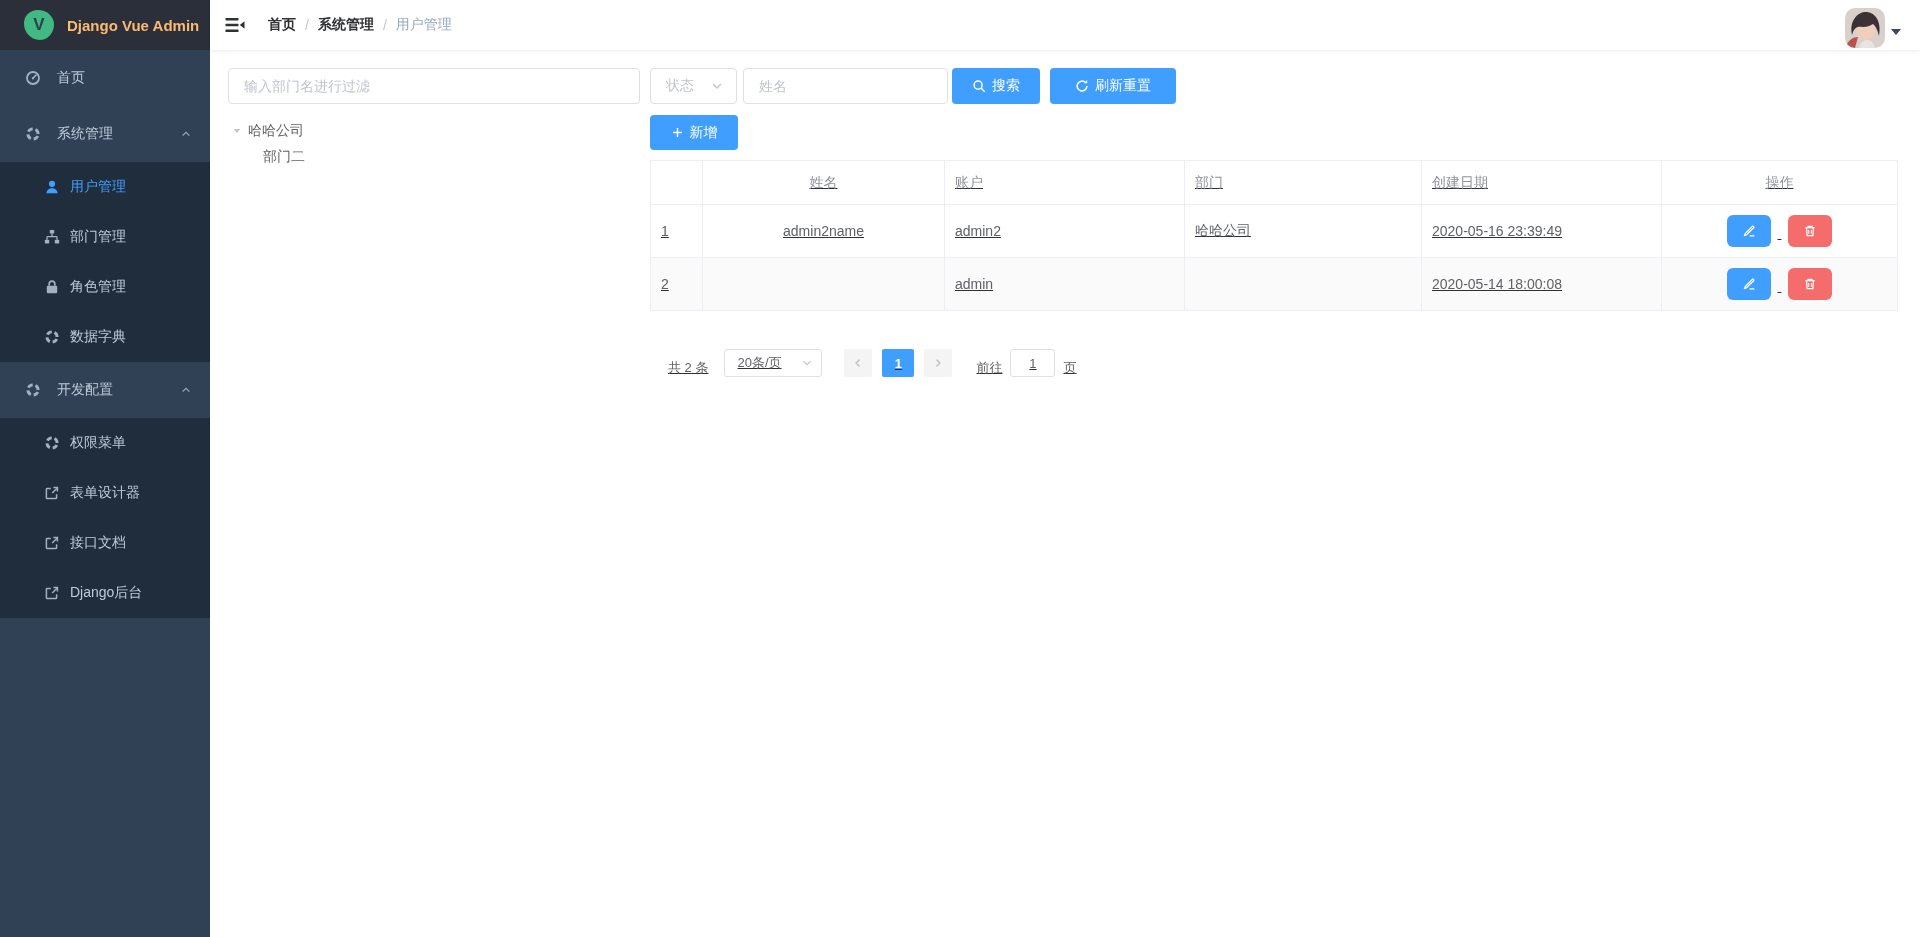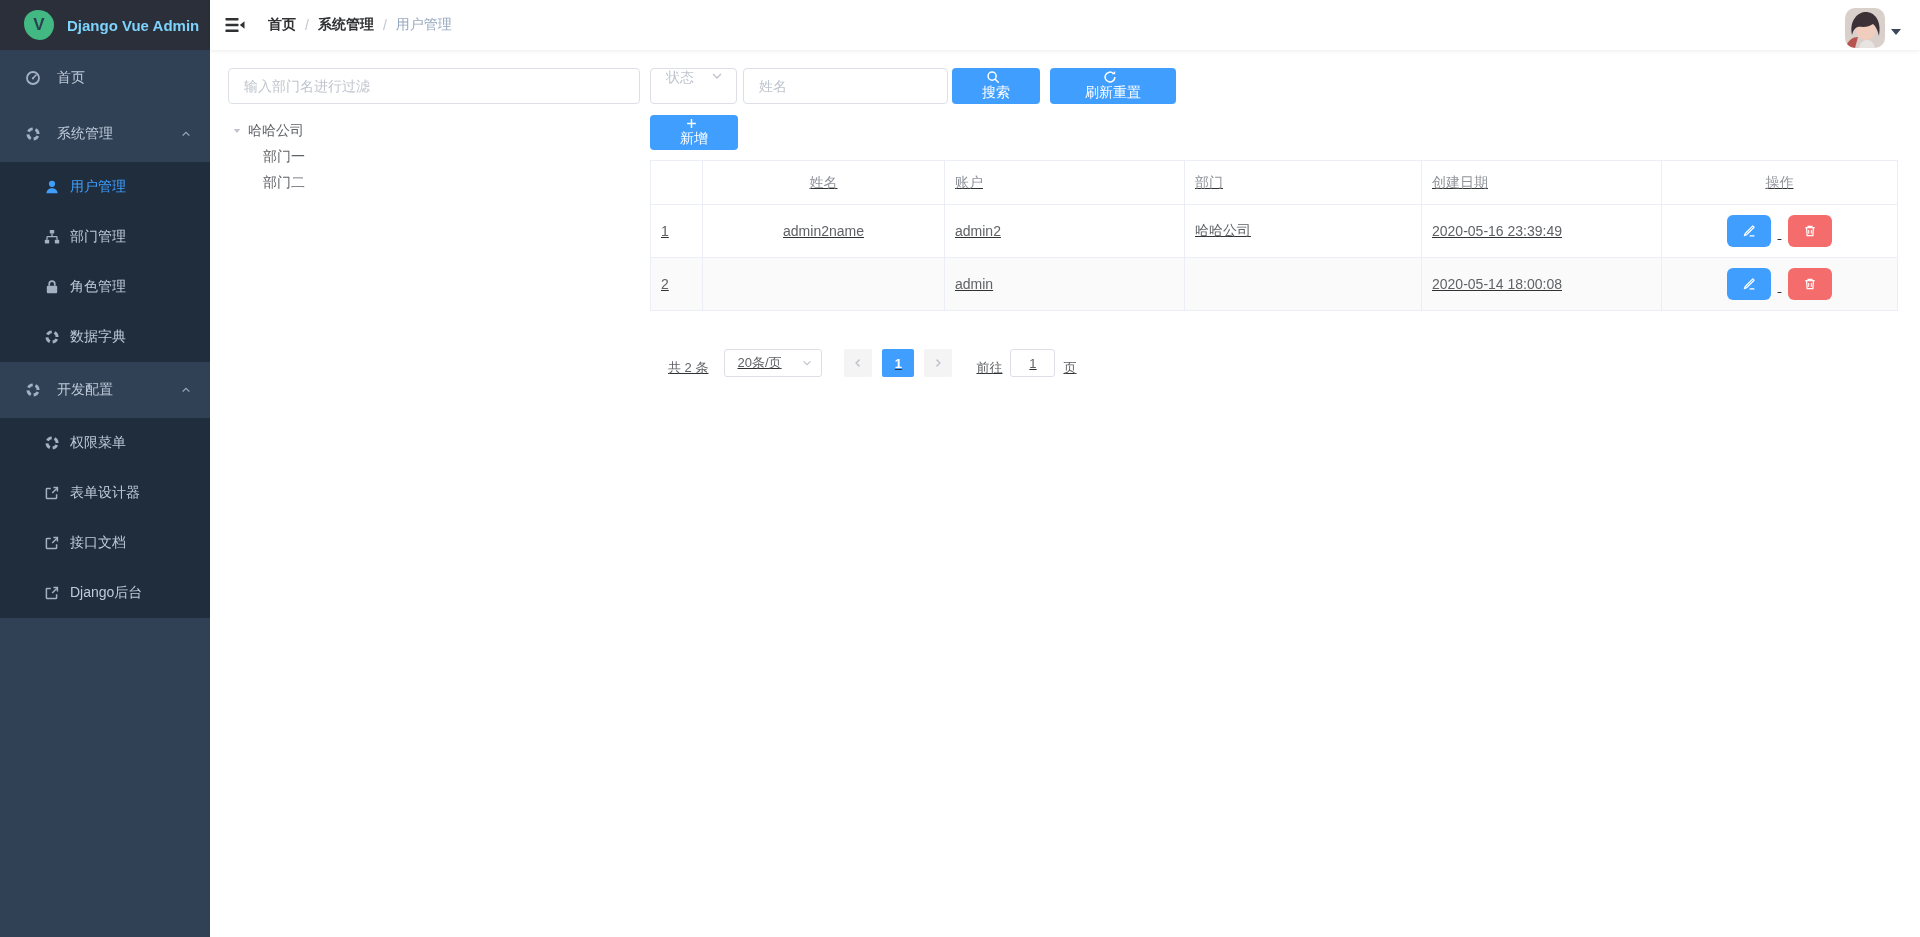--- a/index.html
+++ b/index.html
@@ -5,21 +5,21 @@
   * { margin:0; padding:0; box-sizing:border-box; }
   html,body { width:1920px; height:937px; overflow:hidden; }
   body { font-family:"Liberation Sans","DejaVu Sans",sans-serif; display:flex; background:#fff; color:#303133; }
   svg { display:block; }
 
   
   .sidebar { width:210px; flex:0 0 210px; height:100%; background:#304156; }
   .logo-bar { height:50px; background:#2b2f3a; display:flex; align-items:center; padding-left:24px; cursor:pointer; }
   .logo-blob { width:30px; height:30px; background:#42b983; border-radius:46% 54% 48% 52% / 44% 48% 52% 56%;
                display:flex; align-items:center; justify-content:center; color:#2b4050; font-weight:bold; font-size:17px; flex:none; }
-  .logo-title { color:#7dd3fc; font-weight:bold; font-size:15px; margin-left:13px; white-space:nowrap; }
+  .logo-title { color:#fdba74; font-weight:bold; font-size:15px; margin-left:13px; white-space:nowrap; }
   .menu-item { height:56px; display:flex; align-items:center; padding-left:25px; color:#bfcbd9; font-size:14px;
                position:relative; cursor:pointer; white-space:nowrap; }
   .mi-icon { width:16px; height:16px; margin-right:16px; color:#a3b1c2; flex:none; }
   .submenu { background:#1f2d3d; }
   .submenu .menu-item { height:50px; padding-left:44px; }
   .submenu .mi-icon { margin-right:10px; }
   .menu-item.active { color:#409eff; }
   .menu-item.active .mi-icon { color:#409eff; }
   .sec-chevron { position:absolute; right:18px; top:50%; margin-top:-6px; width:12px; height:12px; color:#bfcbd9; opacity:.75; }
 
@@ -39,26 +39,26 @@
 
   .content { flex:1; padding:18px 22px 0 18px; background:#fff; }
 
   
   .filter-row { display:flex; height:36px; }
   .text-input { height:36px; border:1px solid #dcdfe6; border-radius:4px; padding:0 15px; font-size:14px;
                 color:#606266; outline:none; font-family:inherit; background:#fff; }
   .text-input::placeholder { color:#bfc4cd; }
   .dept-input { width:412px; }
   .status-select { width:87px; height:36px; margin-left:10px; border:1px solid #dcdfe6; border-radius:4px;
-                   display:flex; justify-content:space-between; padding:0 12px 0 15px; cursor:pointer; background:#fff; }
+                   display:flex; align-items:center; justify-content:space-between; padding:0 12px 0 15px; cursor:pointer; background:#fff; }
   .select-text { color:#bfc4cd; font-size:14px; }
   .sel-chevron { width:14px; height:14px; color:#c0c4cc; }
   .name-input { width:205px; margin-left:6px; }
   .btn { border:none; border-radius:4px; background:#409eff; color:#fff; font-size:14px; font-family:inherit;
-         display:inline-flex; align-items:center; justify-content:center; cursor:pointer;flex-direction:column; }
+         display:inline-flex; align-items:center; justify-content:center; cursor:pointer; }
   .bicon { width:14px; height:14px; margin-right:6px; flex:none; }
   .search-btn { width:88px; height:36px; margin-left:4px; }
   .reset-btn { width:126px; height:36px; margin-left:10px; }
 
   
   .content-body { display:flex; margin-top:11px; }
   .tree-panel { width:422px; flex:none; padding-top:3px; }
   .tree-node { height:26px; display:flex; align-items:center; font-size:14px; color:#606266; cursor:pointer; }
   .tree-caret { width:20px; padding-left:4px; color:#c0c4cc; flex:none; display:flex; align-items:center; }
   .tree-caret svg { width:10px; height:10px; }
@@ -328,23 +328,20 @@
     <div class="content-body">
 
       <div class="tree-panel">
         <div class="tree-node">
           <span class="tree-caret">
             <svg>
                 <use href="#i-caret-down"></use>
               </svg>
           </span>
           <span>哈哈公司</span>
-        </div>
-        <div class="tree-node child">
-          <span>部门一</span>
         </div>
         <div class="tree-node child">
           <span>部门二</span>
         </div>
       </div>
 
       <div class="table-panel">
         <button class="btn add-btn">
           <svg class="bicon" style="width:13px;height:13px">
               <use href="#i-plus"></use>

